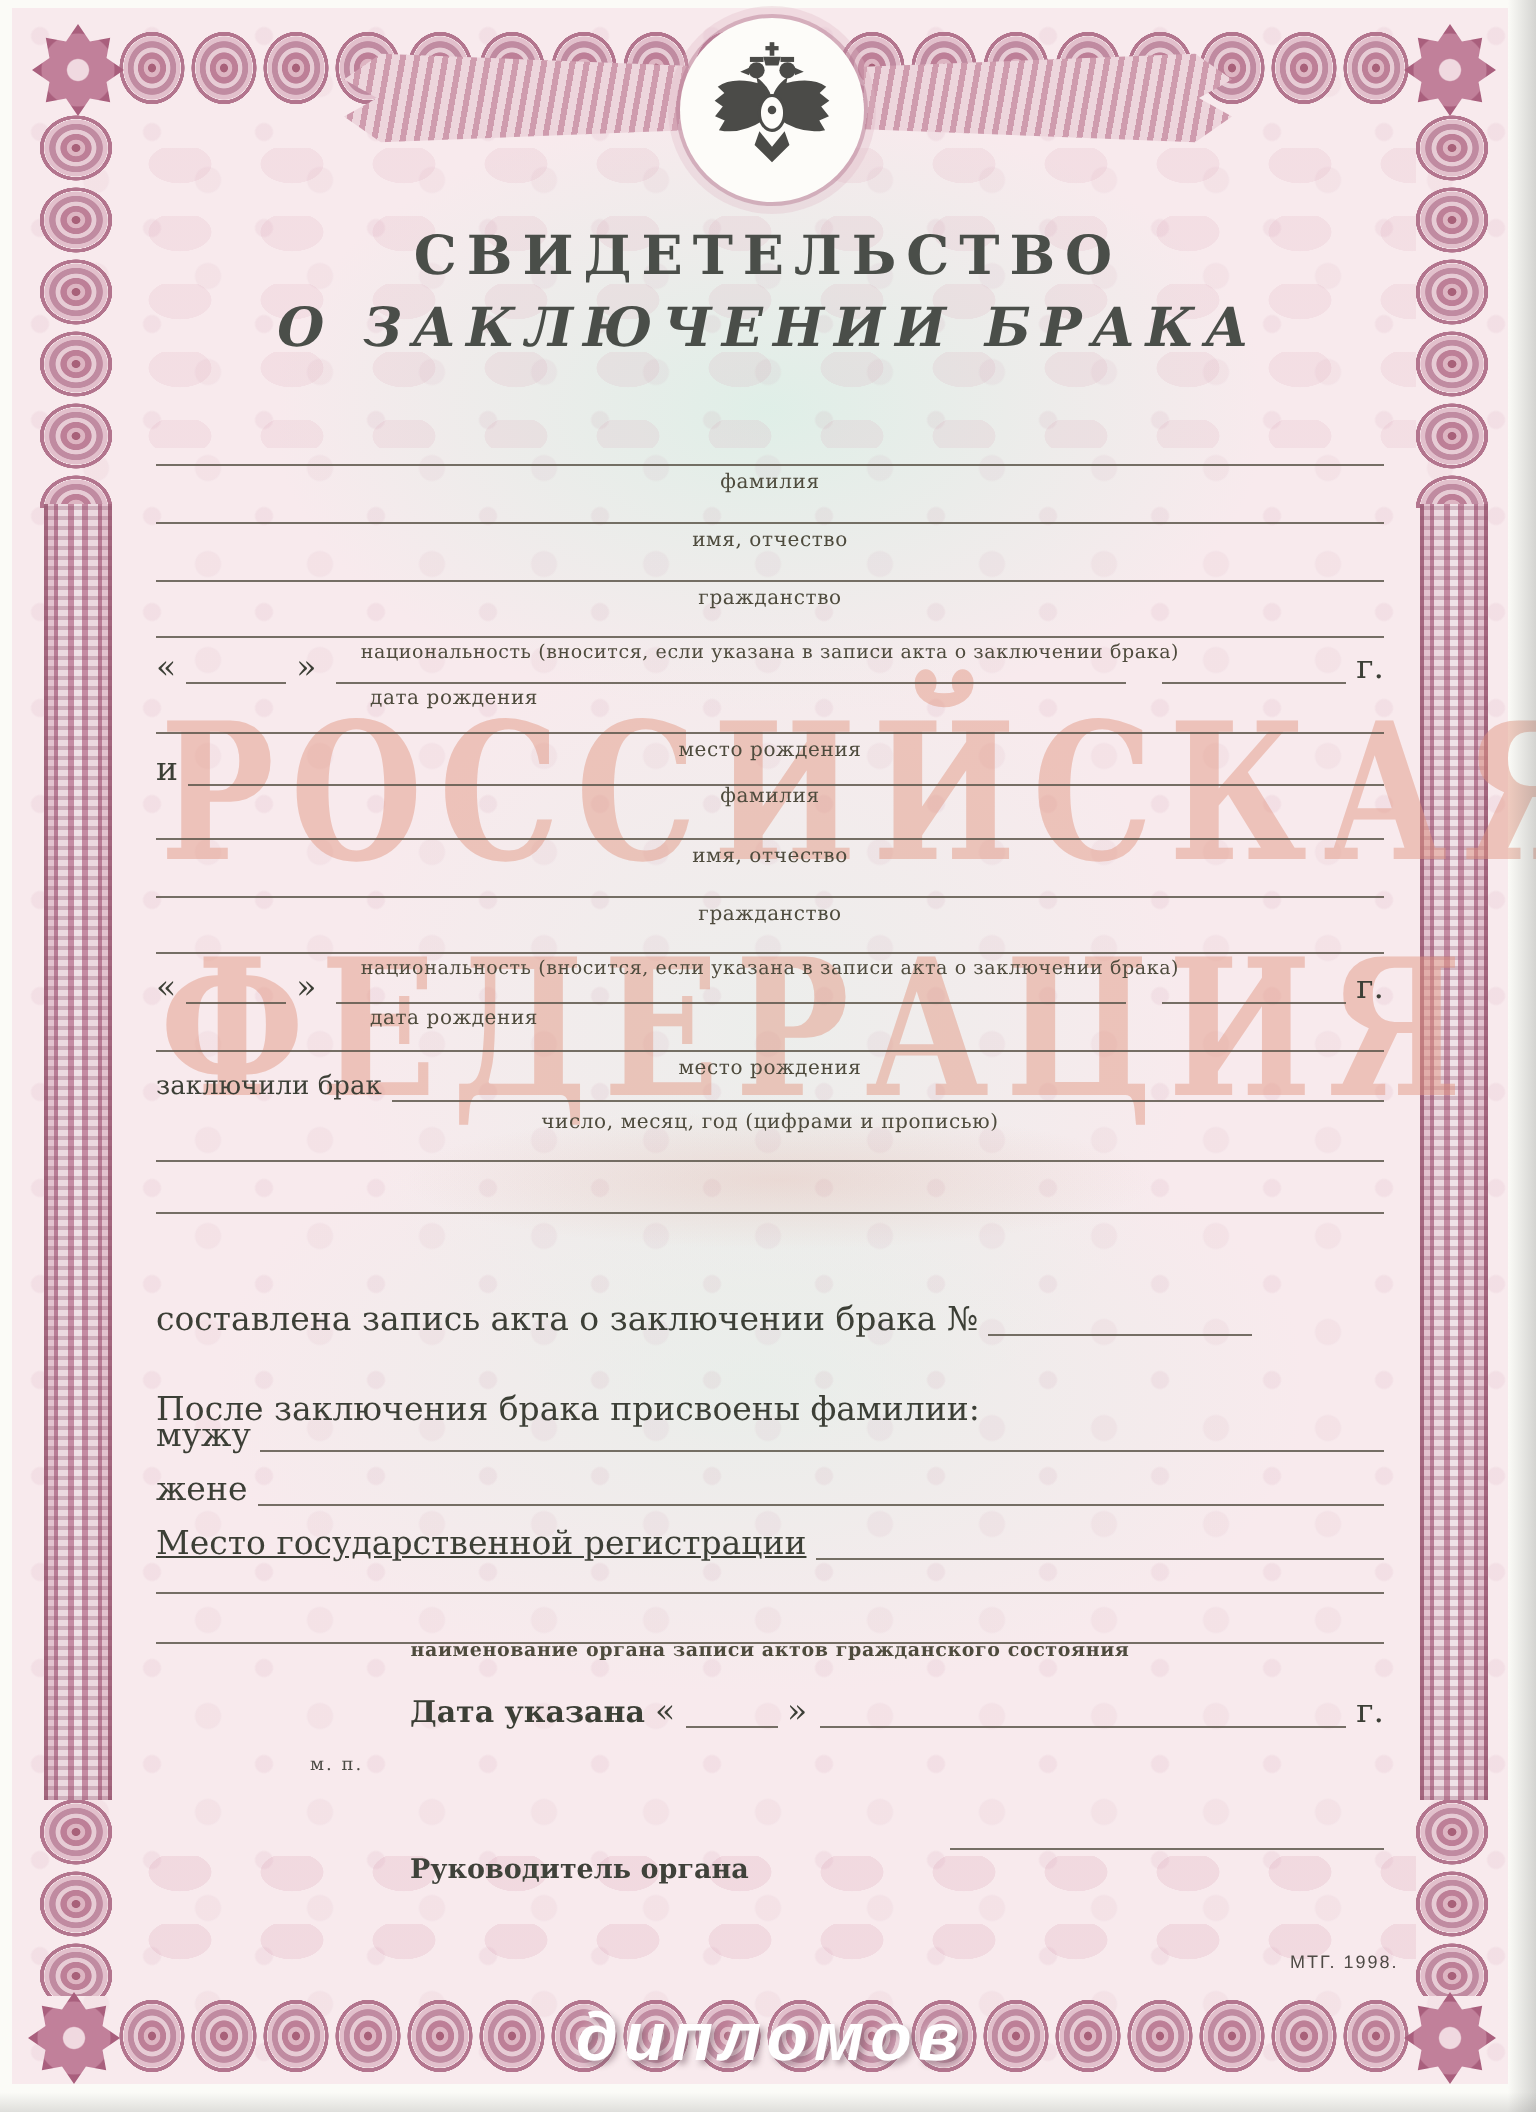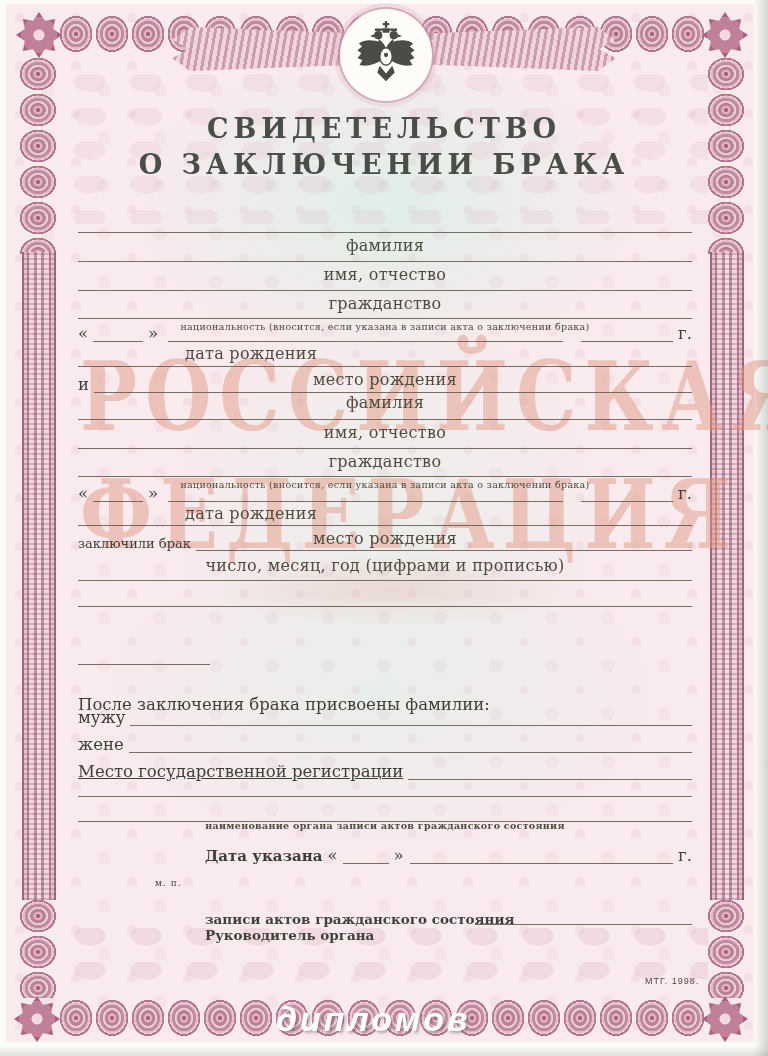--- a/index.html
+++ b/index.html
@@ -51,21 +51,21 @@
   .wing-r{left:432px;clip-path:polygon(100% 30%,90% 2%,0 16%,0 84%,90% 98%,100% 70%,91% 50%);}
   .medallion{left:340px;top:9px;width:92px;height:92px;border-radius:50%;background:#fdfcf9;
       box-shadow:0 0 0 2px rgba(180,120,145,.45),0 0 0 6px rgba(222,182,196,.30);
       display:flex;align-items:center;justify-content:center;}
   
   .title{left:80px;width:608px;text-align:center;font-weight:bold;color:#4a4e49;
       font-size:27px;letter-spacing:5px;line-height:1.25;}
   .wm{left:80px;width:608px;text-align:center;font-weight:bold;color:rgba(226,150,130,.48);
       font-size:76px;letter-spacing:8px;transform:scaleY(1.25);white-space:nowrap;}
   .rule{left:78px;width:614px;border-top:1px solid rgba(94,88,76,.85);height:0;}
-  .cap{left:78px;width:614px;text-align:center;font-size:16px;color:#4e4b3d;letter-spacing:.3px;}
+  .cap{left:78px;width:614px;text-align:center;font-size:10px;color:#4e4b3d;letter-spacing:.3px;}
   .cap-sm{font-size:9.5px;}
   .cap-b{font-weight:bold;font-size:9.5px;}
   .cap-left{left:185px;width:auto;text-align:left;}
   .row{left:78px;right:76px;display:flex;align-items:flex-end;}
   .lbl{font-size:16.5px;color:#3c3f36;white-space:nowrap;line-height:1.05;margin:0 5px 0 0;}
   .lbl-after{margin:0 0 0 5px;}
   .bl{border-bottom:1px solid rgba(94,88,76,.85);height:13px;flex:0 0 auto;}
   .grow{flex:1 1 auto;}
   .gap{height:13px;flex:0 0 auto;}
   .seal{font-size:9px;letter-spacing:1px;color:#4a4a44;}
@@ -124,21 +124,21 @@
         <ellipse cx="32" cy="36.5" rx="6.5" ry="9" fill="#fdfcf9" stroke="#4b4b48" stroke-width="1.6"></ellipse>
         <circle cx="32" cy="35" r="2.2"></circle>
       </g>
     </svg>
   </div>
 
   <div class="abs wm" style="top:352px;">РОССИЙСКАЯ</div>
   <div class="abs wm" style="top:470px;">ФЕДЕРАЦИЯ</div>
 
   <div class="abs title" style="top:112px;">СВИДЕТЕЛЬСТВО</div>
-  <div class="abs title" style="top:148px;">О ЗАКЛЮЧЕНИИ БРАКА</div>
+  <div class="abs title" style="top:148px;font-style:italic;">О ЗАКЛЮЧЕНИИ БРАКА</div>
 
   <div class="abs rule" style="top:232px;"></div>
   <div class="abs cap" style="top:236px;">фамилия</div>
   <div class="abs rule" style="top:261px;"></div>
   <div class="abs cap" style="top:265px;">имя, отчество</div>
   <div class="abs rule" style="top:290px;"></div>
   <div class="abs cap" style="top:294px;">гражданство</div>
   <div class="abs rule" style="top:318px;"></div>
   <div class="abs cap cap-sm" style="top:321px;">национальность (вносится, если указана в записи акта о заключении брака)</div>
 
@@ -185,20 +185,21 @@
   <div class="abs row" style="top:537px;">
     <span class="lbl" style="font-size:13px;">заключили брак</span>
     <span class="bl grow"></span>
   </div>
   <div class="abs cap" style="top:556px;">число, месяц, год (цифрами и прописью)</div>
   <div class="abs rule" style="top:580px;"></div>
   <div class="abs rule" style="top:606px;"></div>
 
 
   <div class="abs row" style="top:651px;">
+    <span class="lbl">составлена запись акта о заключении брака №</span>
     <span class="bl" style="width:132px;"></span>
   </div>
 
   <div class="abs lbl" style="left:78px;top:696px;">После заключения брака присвоены фамилии:</div>
 
   <div class="abs row" style="top:709px;">
     <span class="lbl">мужу</span>
     <span class="bl grow"></span>
   </div>
   <div class="abs row" style="top:736px;">
@@ -219,21 +220,20 @@
     <span class="lbl">«</span>
     <span class="bl" style="width:46px;"></span>
     <span class="lbl lbl-after">»</span>
     <span class="bl grow" style="margin-left:6px;"></span>
     <span class="lbl lbl-after">г.</span>
   </div>
 
   <div class="abs seal" style="left:155px;top:878px;">м. п.</div>
 
   <div class="abs head" style="left:205px;top:927px;">Руководитель органа</div>
-  <div class="abs head" style="left:205px;top:911px;">записи актов гражданского состояния</div>
   <div class="abs rule" style="left:475px;width:217px;top:924px;"></div>
 
   <div class="abs printcode" style="left:645px;top:976px;">МТГ. 1998.</div>
-  <div class="abs shop" style="left:276px;top:1000px;font-size:34px;">дипломов</div>
+  <div class="abs shop" style="left:288px;top:1000px;font-size:34px;">дипломов</div>
 
   <div class="abs scan-right"></div>
   <div class="abs scan-bottom"></div>
 </div>
 
 </body></html>

